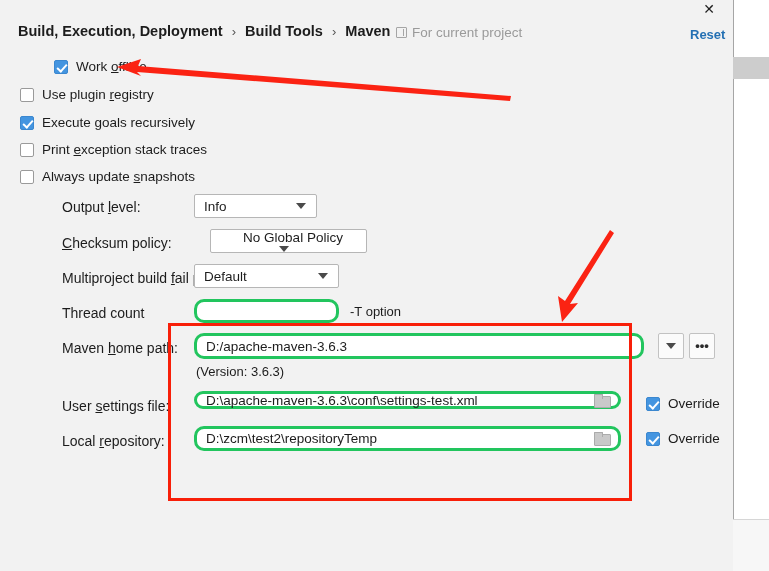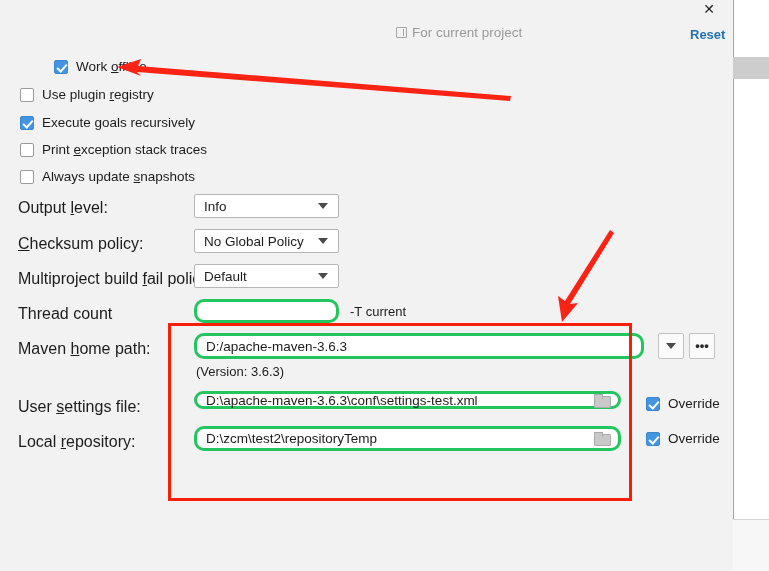--- a/index.html
+++ b/index.html
@@ -151,23 +151,24 @@
   }
   .cb-label {
     font-size: 13.5px;
     color: #1c1c1c;
   }
   .cb-label u { text-decoration: underline; }
 
   
   .field-label {
     position: absolute;
-    font-size: 16px;
-    color: #1c1c1c;
-    white-space: nowrap;
+    font-size: 14px;
+    color: #1c1c1c;
+    white-space: nowrap;
+    margin-left: 44px;
   }
   .field-label u { text-decoration: underline; }
 
   .combo {
     position: absolute;
     height: 24px;
     background: #ffffff;
     border: 1px solid #b6b6b6;
     border-radius: 2px;
     display: flex;
@@ -303,20 +304,27 @@
 
   <div class="right-panel"></div>
   <div class="right-panel-gray-block"></div>
   <div class="right-panel-line"></div>
   <div class="right-panel-foot"></div>
 
   <div class="dialog">
 
     <div class="close-icon">✕</div>
 
+    <div class="breadcrumb">
+      <span class="crumb">Build, Execution, Deployment</span>
+      <span class="sep">›</span>
+      <span class="crumb">Build Tools</span>
+      <span class="sep">›</span>
+      <span class="crumb">Maven</span>
+    </div>
 
     <div class="scope-hint">
       <span class="module-icon"></span>
       <span>For current project</span>
     </div>
 
     <div class="reset-link">Reset</div>
 
     <div class="cb-row" style="top:59px;padding-left:34px;">
       <span class="cb checked"></span>
@@ -337,42 +345,42 @@
       <span class="cb"></span>
       <span class="cb-label"><span>Print </span><u>e</u><span>xception stack traces</span></span>
     </div>
 
     <div class="cb-row" style="top:169px;">
       <span class="cb"></span>
       <span class="cb-label"><span>Always update </span><u>s</u><span>napshots</span></span>
     </div>
 
     <div class="field-label" style="left:18px; top:199px;"><span>Output </span><u>l</u><span>evel:</span></div>
-    <div class="combo" style="left:194px; top:194px; width:145px;">
+    <div class="combo" style="left:194px; top:194px; width:123px;">
       <span class="val">Info</span>
       <span class="caret"></span>
     </div>
 
     <div class="field-label" style="left:18px; top:235px;"><span></span><u>C</u><span>hecksum policy:</span></div>
-    <div class="combo" style="left:194px; top:229px; width:145px;">
+    <div class="combo" style="left:210px; top:229px; width:157px;flex-direction:column;">
       <span class="val">No Global Policy</span>
       <span class="caret"></span>
     </div>
 
     <div class="field-label" style="left:18px; top:270px;"><span>Multiproject build </span><u>f</u><span>ail policy:</span></div>
     <div class="combo" style="left:194px; top:264px; width:145px;">
       <span class="val">Default</span>
       <span class="caret"></span>
     </div>
 
     <div class="field-label" style="left:18px; top:305px;"><span>Thread count</span></div>
     <div class="textinput" style="left:194px; top:299px; width:145px;">
       <span class="val"></span>
     </div>
-    <div class="hint-text" style="left:350px; top:304px;">-T current</div>
+    <div class="hint-text" style="left:350px; top:304px;">-T option</div>
 
     <div class="field-label" style="left:18px; top:340px;"><span>Maven </span><u>h</u><span>ome path:</span></div>
     <div class="textinput" style="left:194px; top:333px; width:450px; height:26px;">
       <span class="val">D:/apache-maven-3.6.3</span>
     </div>
     <div class="sq-btn" style="left:658px; top:333px;">
       <span class="caret2"></span>
     </div>
     <div class="sq-btn" style="left:689px; top:333px;">
       <span class="ellipsis-glyph">•••</span>

